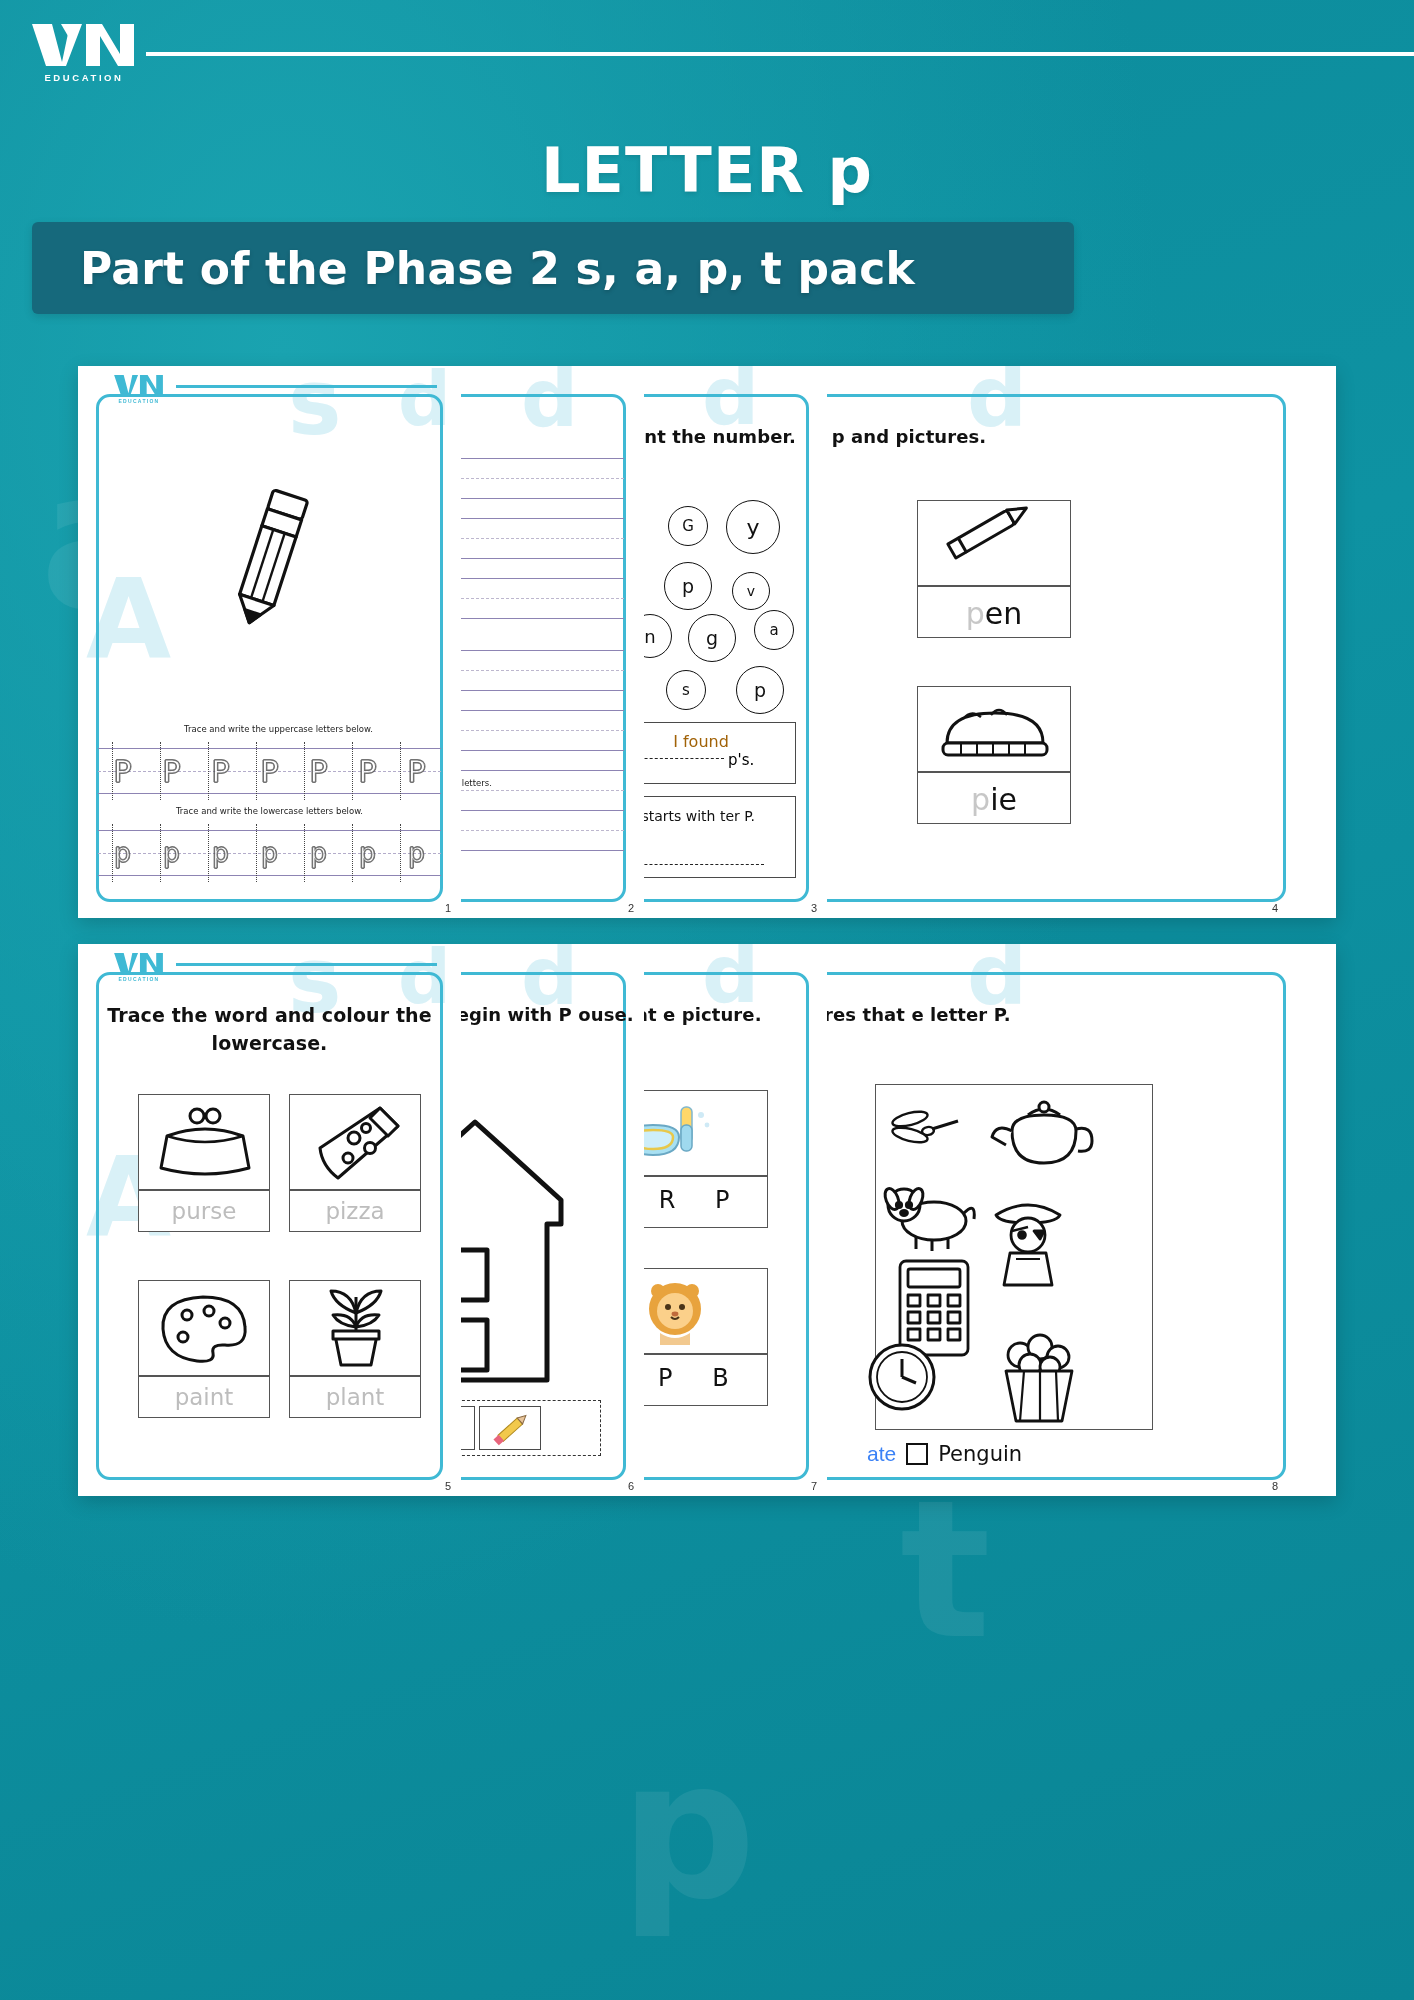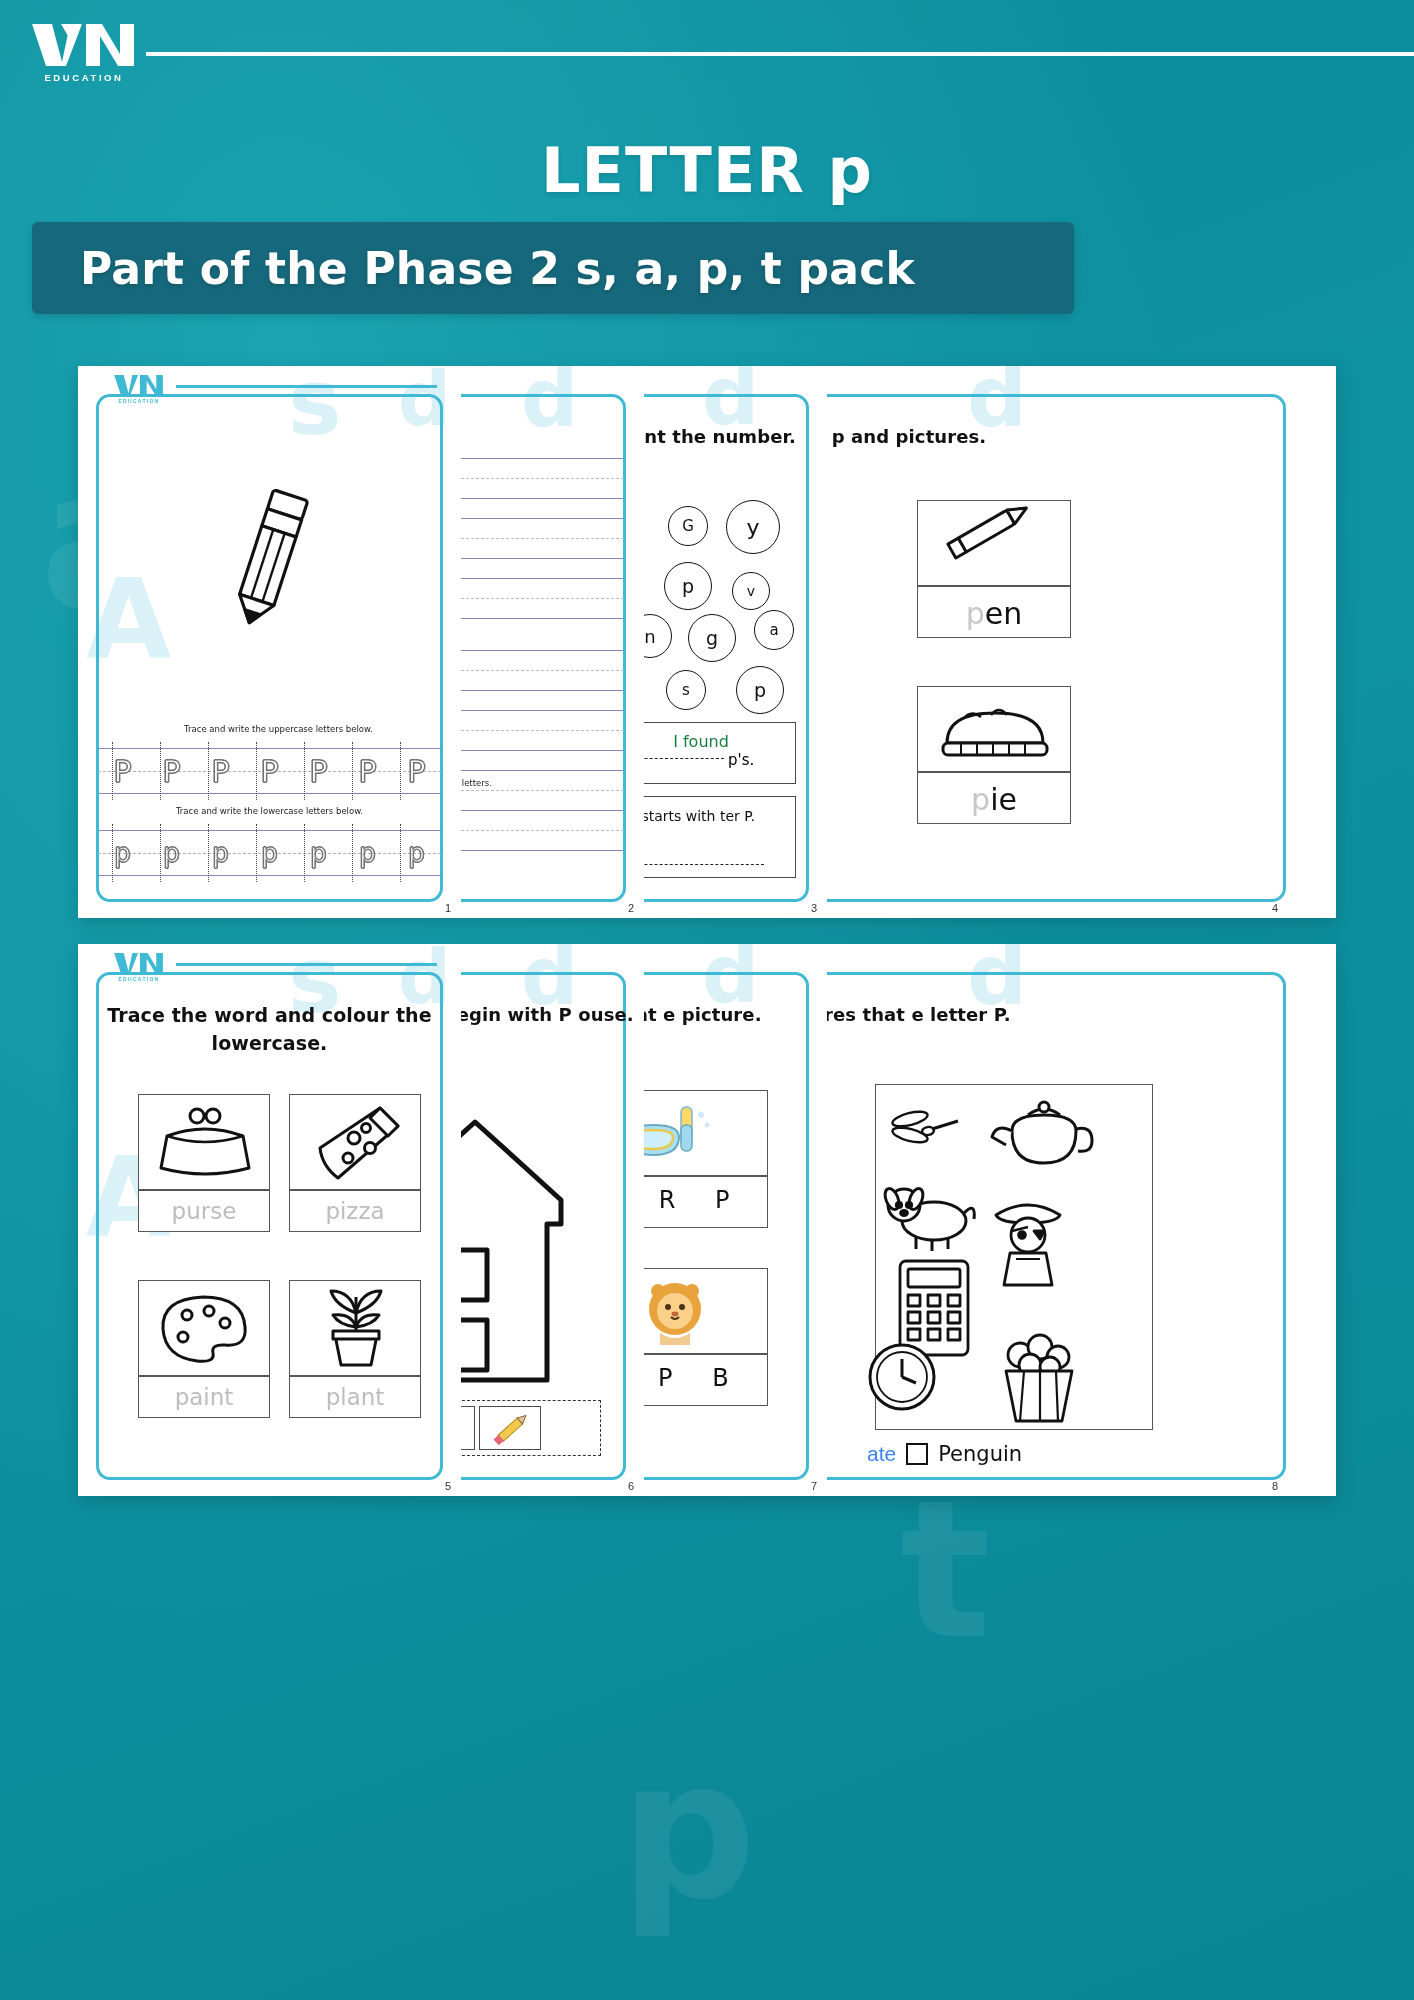--- a/index.html
+++ b/index.html
@@ -128,21 +128,21 @@
   .bubble {
     position:absolute; border:1.6px solid #111; border-radius:50%;
     display:flex; align-items:center; justify-content:center;
     background:#fff; font-family:"DejaVu Sans", sans-serif; color:#111;
   }
   .box { position:absolute; border:1.4px solid #4a4a4a; background:#fff; }
   .dashbox { position:absolute; border:1.5px dashed #333; background:#fff; }
 
   .cell-word {
     position:absolute; left:0; right:0; text-align:center;
-    font-family:"DejaVu Sans", sans-serif; font-size:21px; color:#15803d;
+    font-family:"DejaVu Sans", sans-serif; font-size:21px; color:#a16207;
   }
 
   .pic-frame { position:absolute; border:1.2px solid #555; background:#fff; }
   .pic-word {
     position:absolute; text-align:center; left:0; right:0;
     font-family:"DejaVu Sans", sans-serif; font-size:20px; color:#bdbdbd;
   }
   .letopt {
     position:absolute; text-align:center;
     font-family:"DejaVu Sans", sans-serif; font-size:21px; color:#111;

